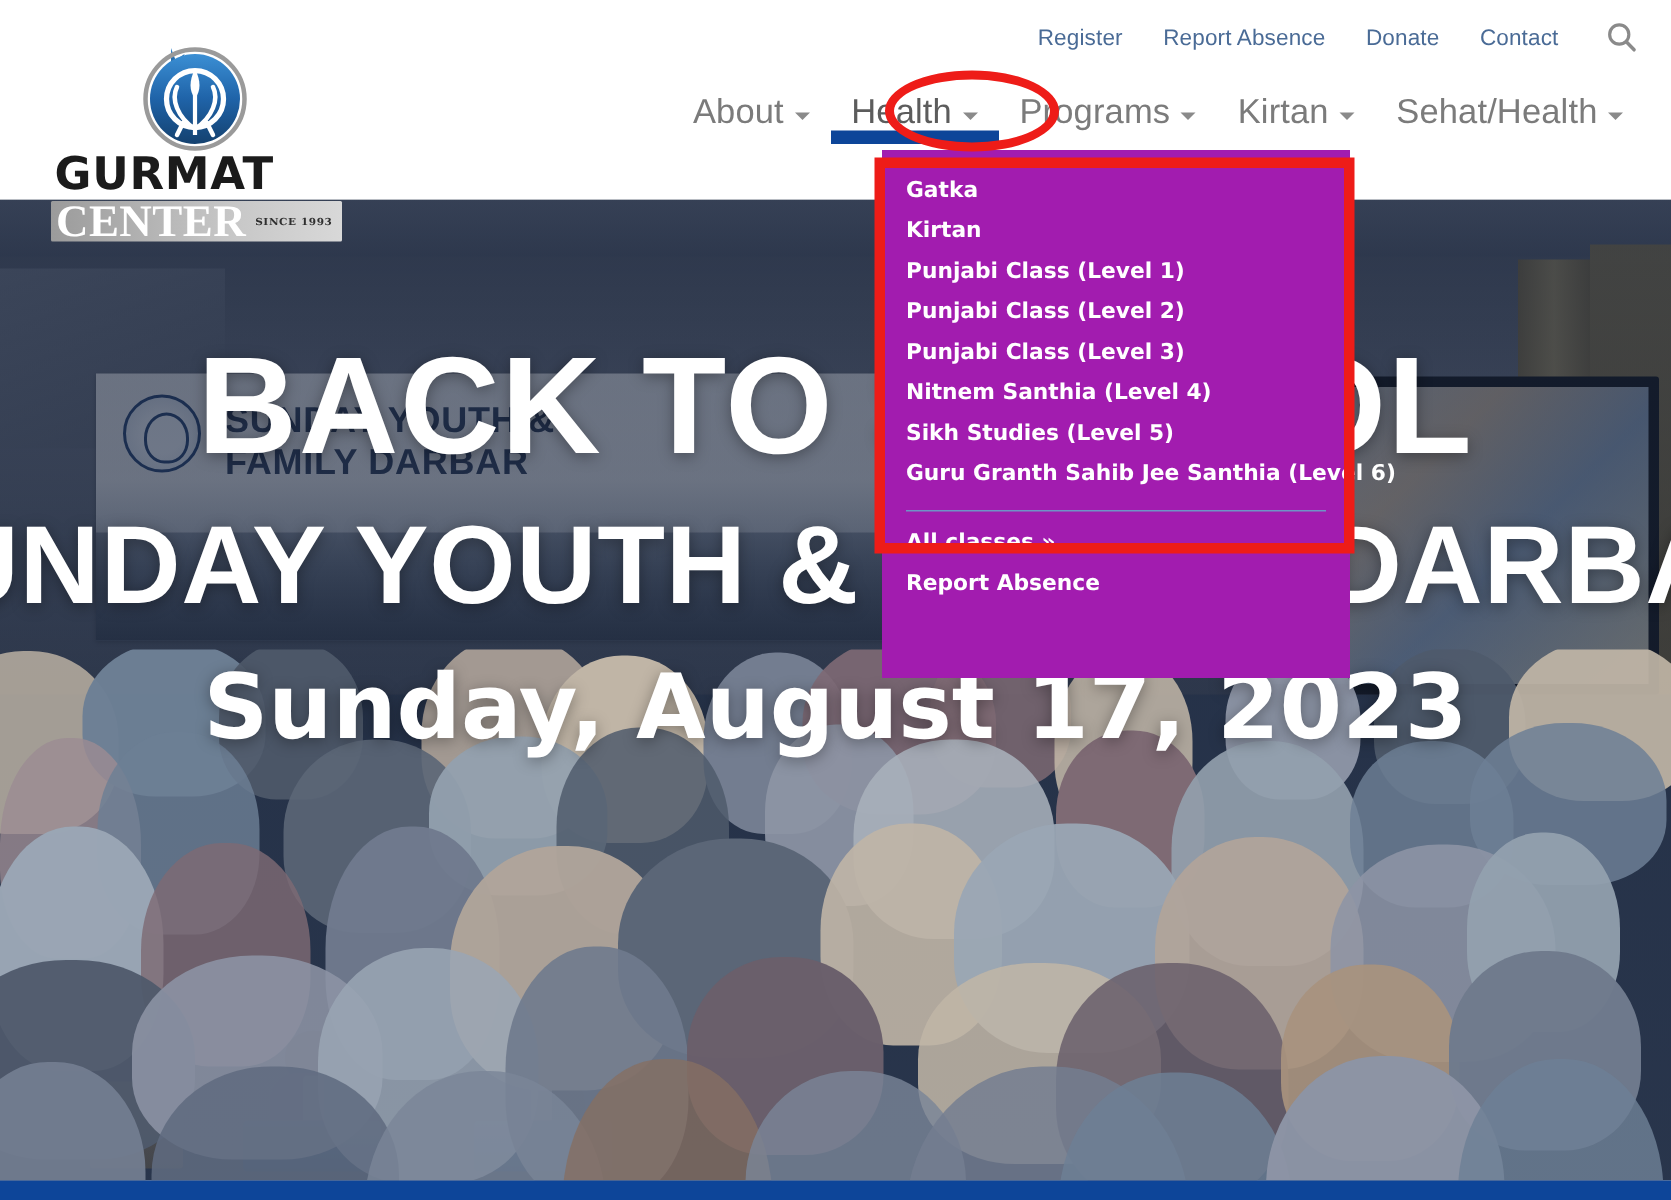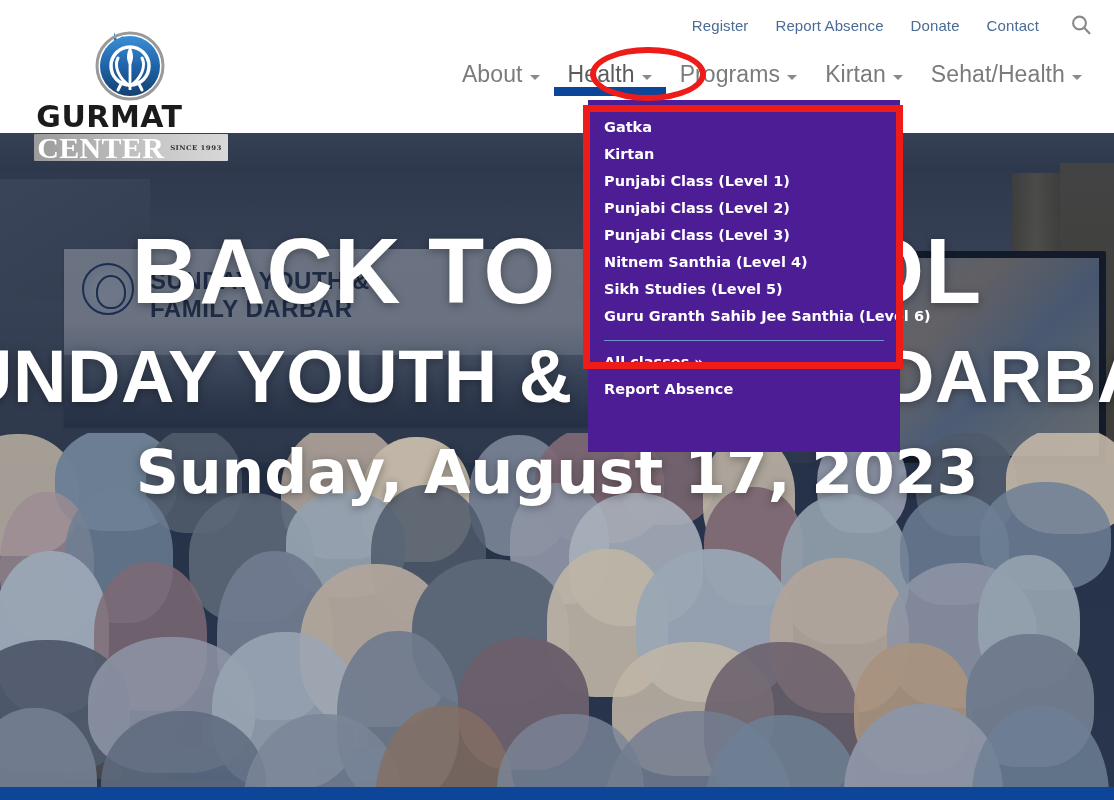--- a/index.html
+++ b/index.html
@@ -80,21 +80,21 @@
     border-left:5px solid transparent; border-right:5px solid transparent;
     border-top:5px solid #8a8a8a; position:relative; top:3px;
   }
   .nav-active-bar {
     position:absolute; left:0; right:0; bottom:0; height:9px; background:#0d4599;
   }
 
   
   .dropdown {
     position:absolute; left:588px; top:100px; width:312px; height:352px;
-    background:#4c1d95; z-index:60; padding:14px 0 0 0;
+    background:#a21caf; z-index:60; padding:14px 0 0 0;
   }
   .dd-item {
     display:block; color:#ffffff; text-decoration:none;
     font-family:"DejaVu Sans", sans-serif;
     font-size:14.5px; font-weight:bold; line-height:27px;
     padding:0 14px 0 16px; white-space:nowrap; cursor:pointer;
   }
   .dd-sep {
     height:1px; background:#6f93c6; margin:10px 16px 8px 16px;
   }

